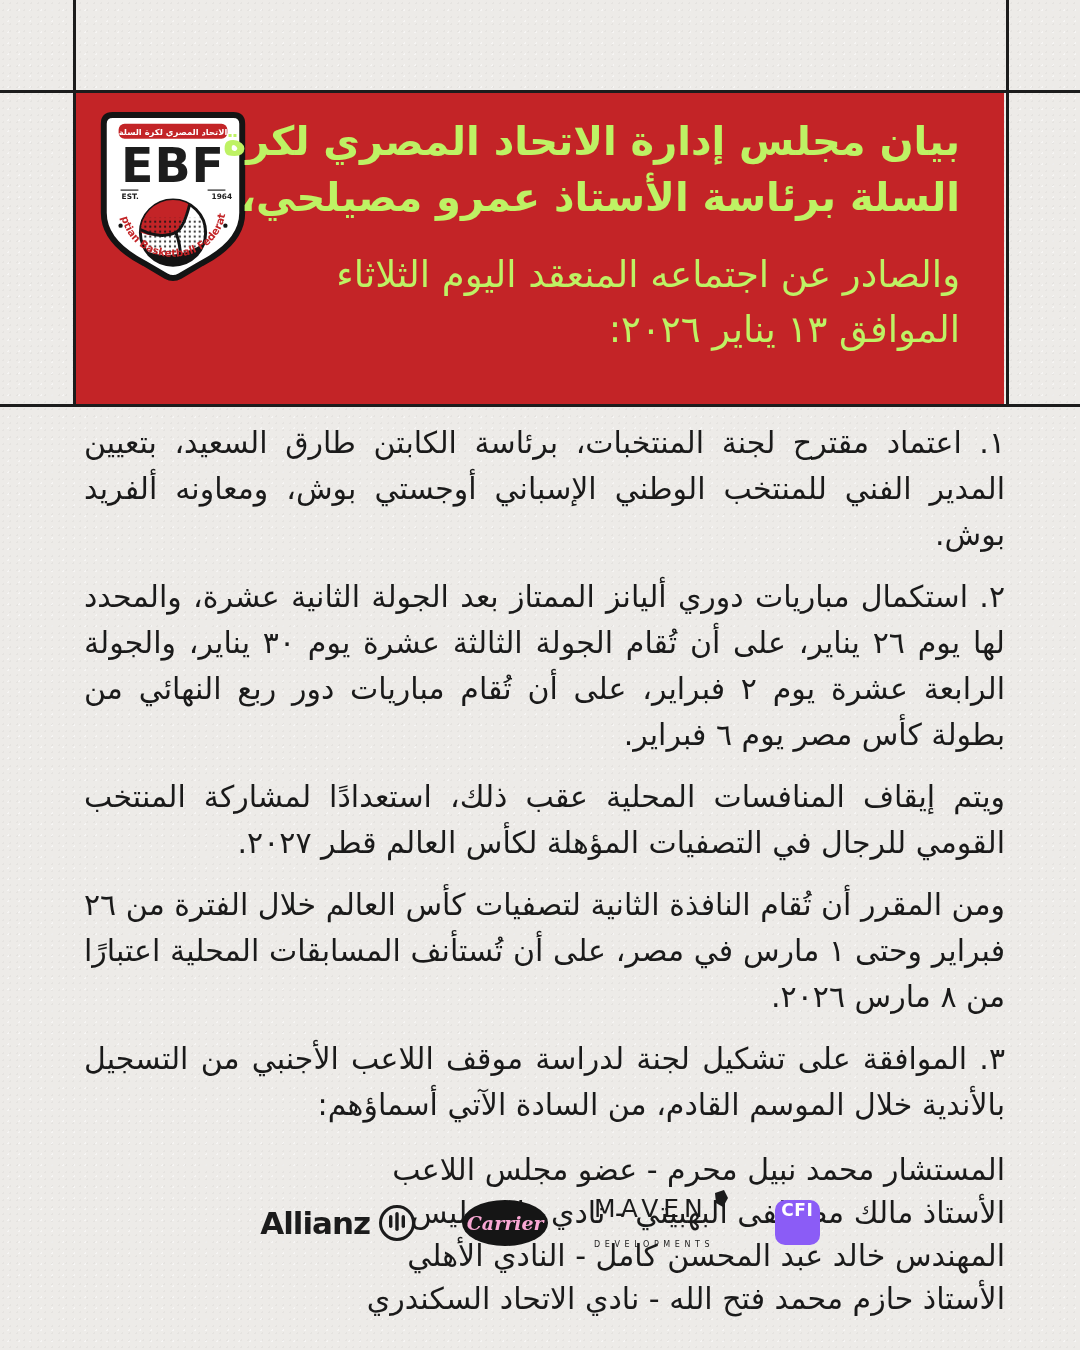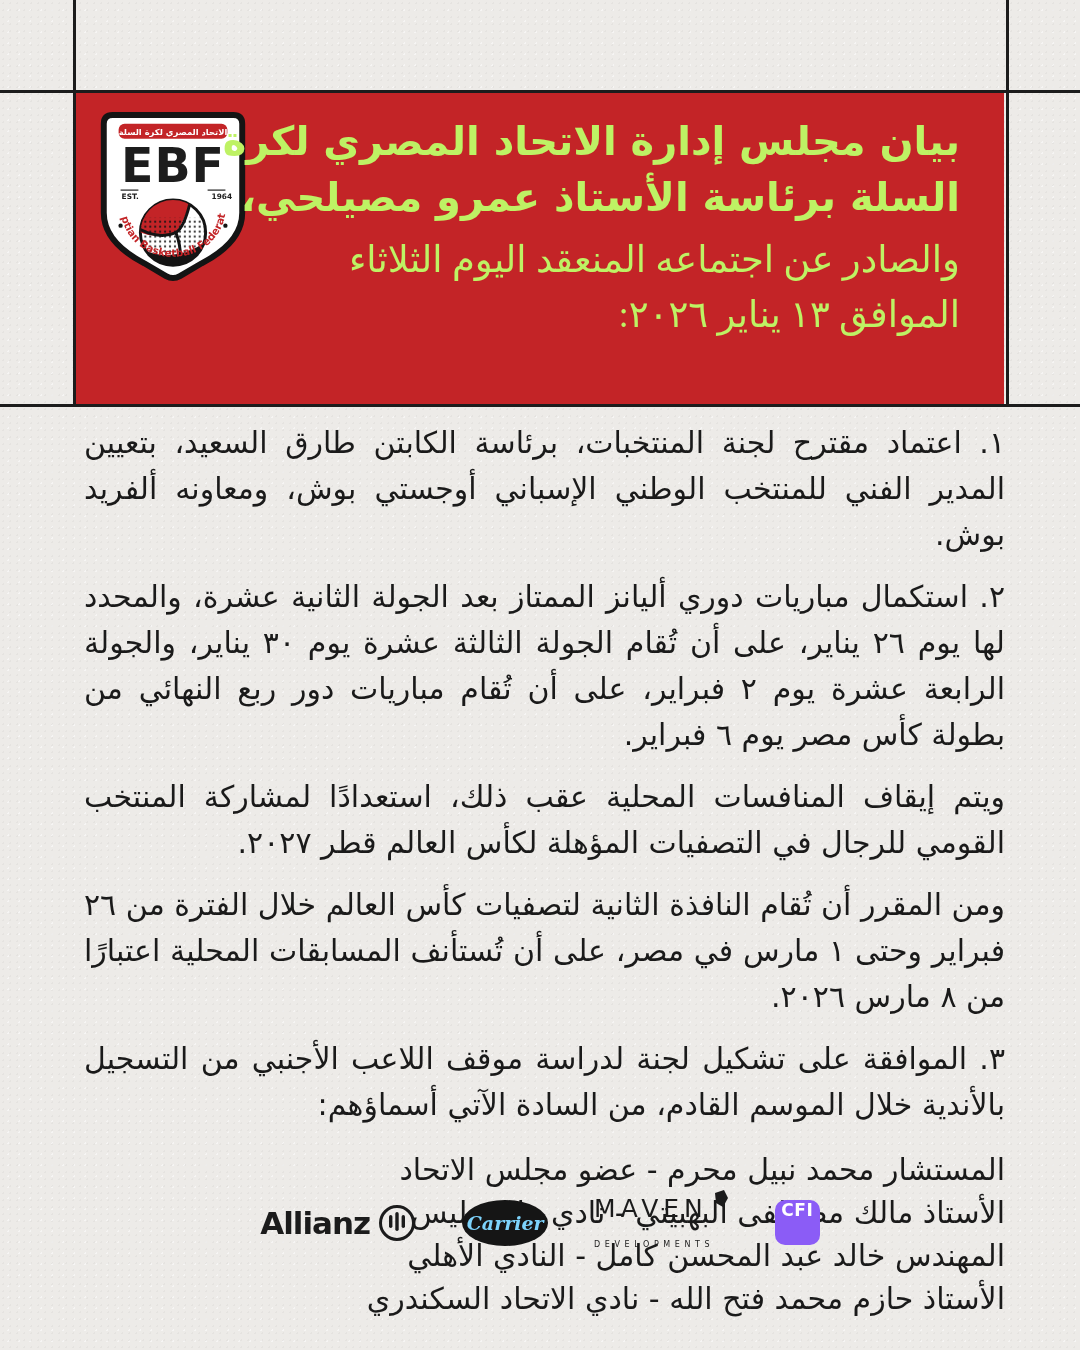--- a/index.html
+++ b/index.html
@@ -33,21 +33,21 @@
   .ebf-logo{position:absolute;left:22px;top:18px;width:150px;height:176px;}
 
   .band-text{
     position:absolute;top:20px;right:0;width:720px;
     padding-right:44px;box-sizing:border-box;
     direction:rtl;text-align:right;color:#bef264;
   }
   .band-title div{
     font-size:40px;font-weight:800;line-height:56px;white-space:nowrap;
   }
-  .band-subtitle{margin-top:7px;font-family:Liberation Serif, serif;}
+  .band-subtitle{margin-top:22px;}
   .band-subtitle div{
     font-size:37px;font-weight:400;line-height:55px;white-space:nowrap;
   }
 
   .body-text{
     position:absolute;top:420px;left:76px;width:929px;
     direction:rtl;color:#1a1a1a;
   }
   .body-text p{
     margin:0 0 16px 8px;
@@ -64,21 +64,21 @@
     display:flex;justify-content:center;align-items:center;gap:46px;
     color:#1b1b1b;
   }
   .sponsor{display:flex;align-items:center;gap:8px;}
   .allianz-word{font-size:31px;font-weight:800;letter-spacing:-1px;}
   .carrier-oval{
     width:86px;height:46px;background:#151515;border-radius:50%;
     display:flex;align-items:center;justify-content:center;
   }
   .carrier-word{
-    color:#7dd3fc;font-family:"DejaVu Serif",serif;font-style:italic;
+    color:#f9a8d4;font-family:"DejaVu Serif",serif;font-style:italic;
     font-size:19px;font-weight:700;
   }
   .maven{display:flex;flex-direction:column;align-items:flex-start;gap:18px;}
   .maven-top{display:flex;align-items:flex-start;gap:5px;}
   .maven-word{font-size:25px;font-weight:500;letter-spacing:5px;line-height:26px;}
   .maven-sub{font-size:8px;font-weight:500;letter-spacing:4.6px;}
   .cfi-box{
     width:45px;height:45px;background:#8b5cf6;border-radius:10px;
     display:flex;justify-content:center;
   }
@@ -149,21 +149,21 @@
     </div>
   </div>
 
   <div class="body-text">
     <p>١. اعتماد مقترح لجنة المنتخبات، برئاسة الكابتن طارق السعيد، بتعيين المدير الفني للمنتخب الوطني الإسباني أوجستي بوش، ومعاونه ألفريد بوش.</p>
     <p>٢. استكمال مباريات دوري أليانز الممتاز بعد الجولة الثانية عشرة، والمحدد لها يوم ٢٦ يناير، على أن تُقام الجولة الثالثة عشرة يوم ٣٠ يناير، والجولة الرابعة عشرة يوم ٢ فبراير، على أن تُقام مباريات دور ربع النهائي من بطولة كأس مصر يوم ٦ فبراير.</p>
     <p>ويتم إيقاف المنافسات المحلية عقب ذلك، استعدادًا لمشاركة المنتخب القومي للرجال في التصفيات المؤهلة لكأس العالم قطر ٢٠٢٧.</p>
     <p>ومن المقرر أن تُقام النافذة الثانية لتصفيات كأس العالم خلال الفترة من ٢٦ فبراير وحتى ١ مارس في مصر، على أن تُستأنف المسابقات المحلية اعتبارًا من ٨ مارس ٢٠٢٦.</p>
     <p>٣. الموافقة على تشكيل لجنة لدراسة موقف اللاعب الأجنبي من التسجيل بالأندية خلال الموسم القادم، من السادة الآتي أسماؤهم:</p>
     <div class="names">
-      <div>المستشار محمد نبيل محرم - عضو مجلس الاتحاد</div>
+      <div>المستشار محمد نبيل محرم - عضو مجلس اللاعب</div>
       <div>الأستاذ مالك مصطفى البهبيتي - نادي هليوبوليس</div>
       <div>المهندس خالد عبد المحسن كامل - النادي الأهلي</div>
       <div>الأستاذ حازم محمد فتح الله - نادي الاتحاد السكندري</div>
     </div>
   </div>
 
   <div class="sponsors">
 
     <div class="sponsor">
       <span class="allianz-word">Allianz</span>

